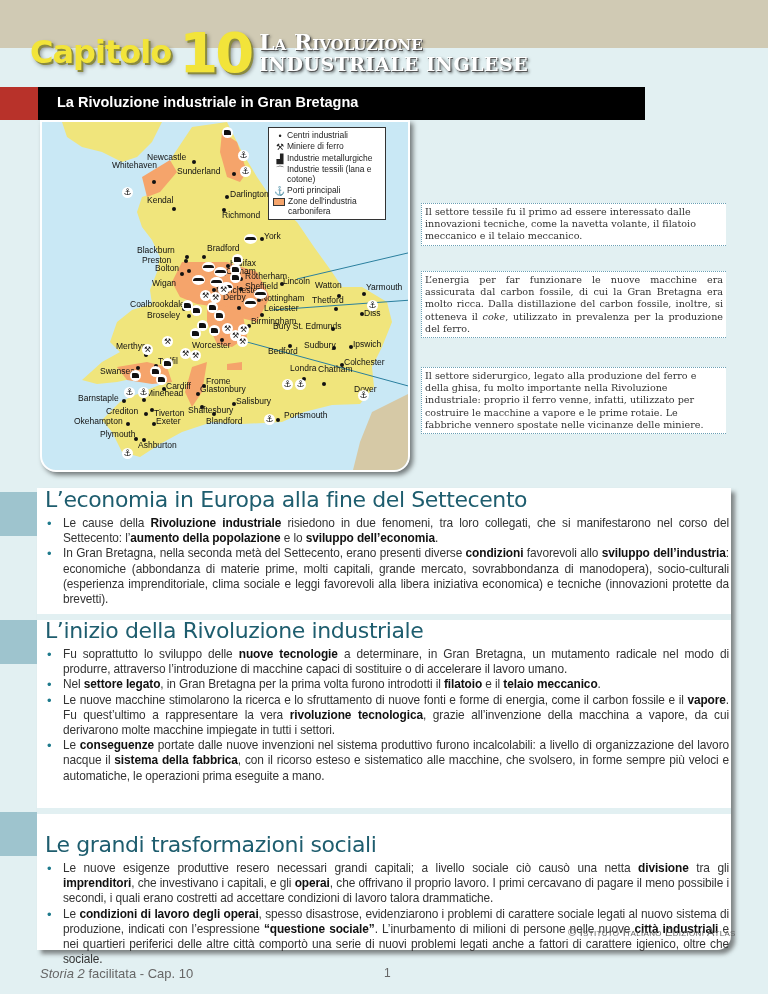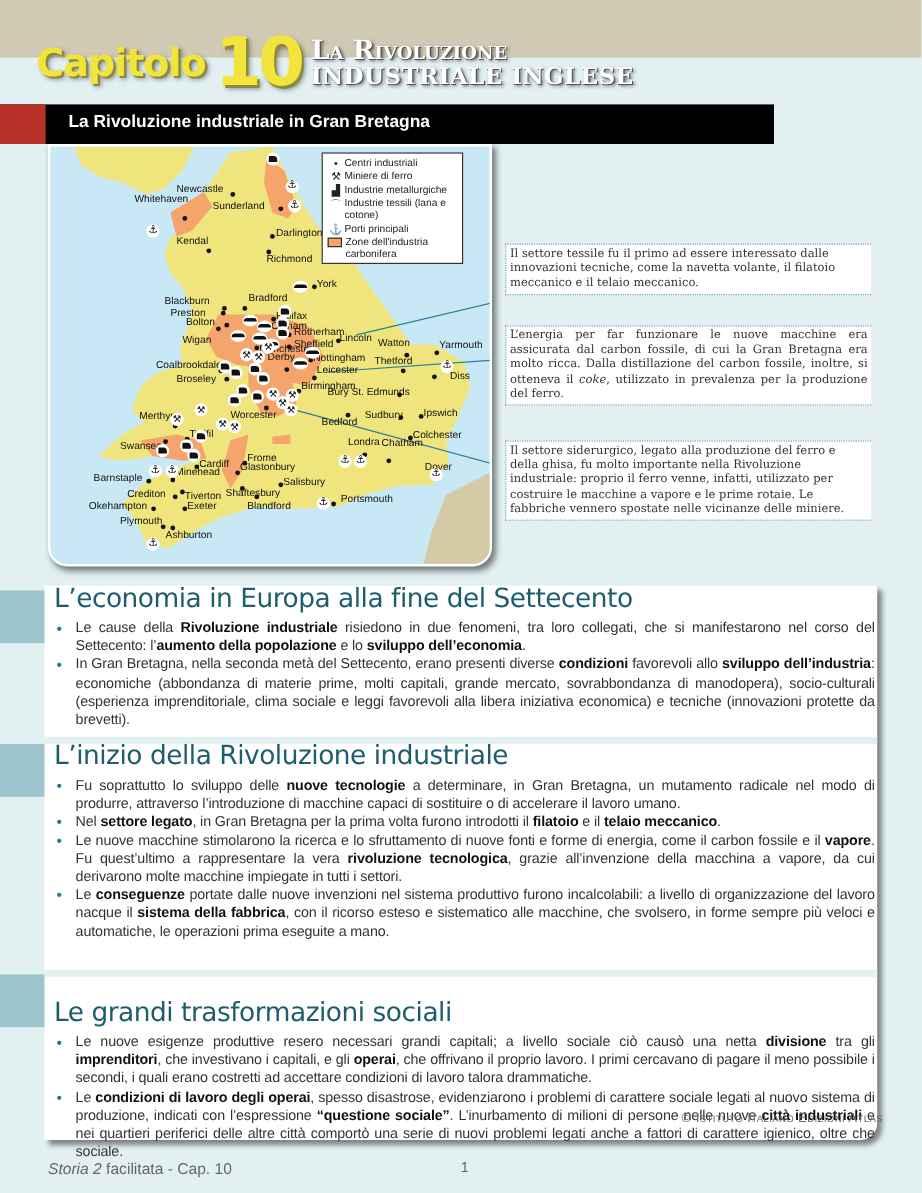--- a/index.html
+++ b/index.html
@@ -169,21 +169,21 @@
       <div class="city" style="left: 222px; top: 181px;">Leicester</div>
       <div class="dot" style="left: 292px; top: 185px;"></div>
       <div class="city" style="left: 270px; top: 173px;">Thetford</div>
       <div class="dot" style="left: 140px; top: 185px;"></div>
       <div class="city" style="left: 88px; top: 177px;">Coalbrookdale</div>
       <div class="dot" style="left: 145px; top: 192px;"></div>
       <div class="city" style="left: 105px; top: 188px;">Broseley</div>
       <div class="dot" style="left: 205px; top: 202px;"></div>
       <div class="city" style="left: 209px; top: 194px;">Birmingham</div>
       <div class="dot" style="left: 318px; top: 190px;"></div>
-      <div class="city" style="left: 322px; top: 186px; padding-left: 11px;">Diss</div>
+      <div class="city" style="left: 322px; top: 186px;">Diss</div>
       <div class="dot" style="left: 289px; top: 205px;"></div>
       <div class="city" style="left: 231px; top: 199px;">Bury St. Edmunds</div>
       <div class="dot" style="left: 178px; top: 216px;"></div>
       <div class="city" style="left: 150px; top: 218px; text-align: right;">Worcester</div>
       <div class="dot" style="left: 290px; top: 224px;"></div>
       <div class="city" style="left: 262px; top: 218px;">Sudbury</div>
       <div class="dot" style="left: 307px; top: 223px;"></div>
       <div class="city" style="left: 311px; top: 217px;">Ipswich</div>
       <div class="dot" style="left: 246px; top: 222px;"></div>
       <div class="city" style="left: 226px; top: 224px;">Bedford</div>

